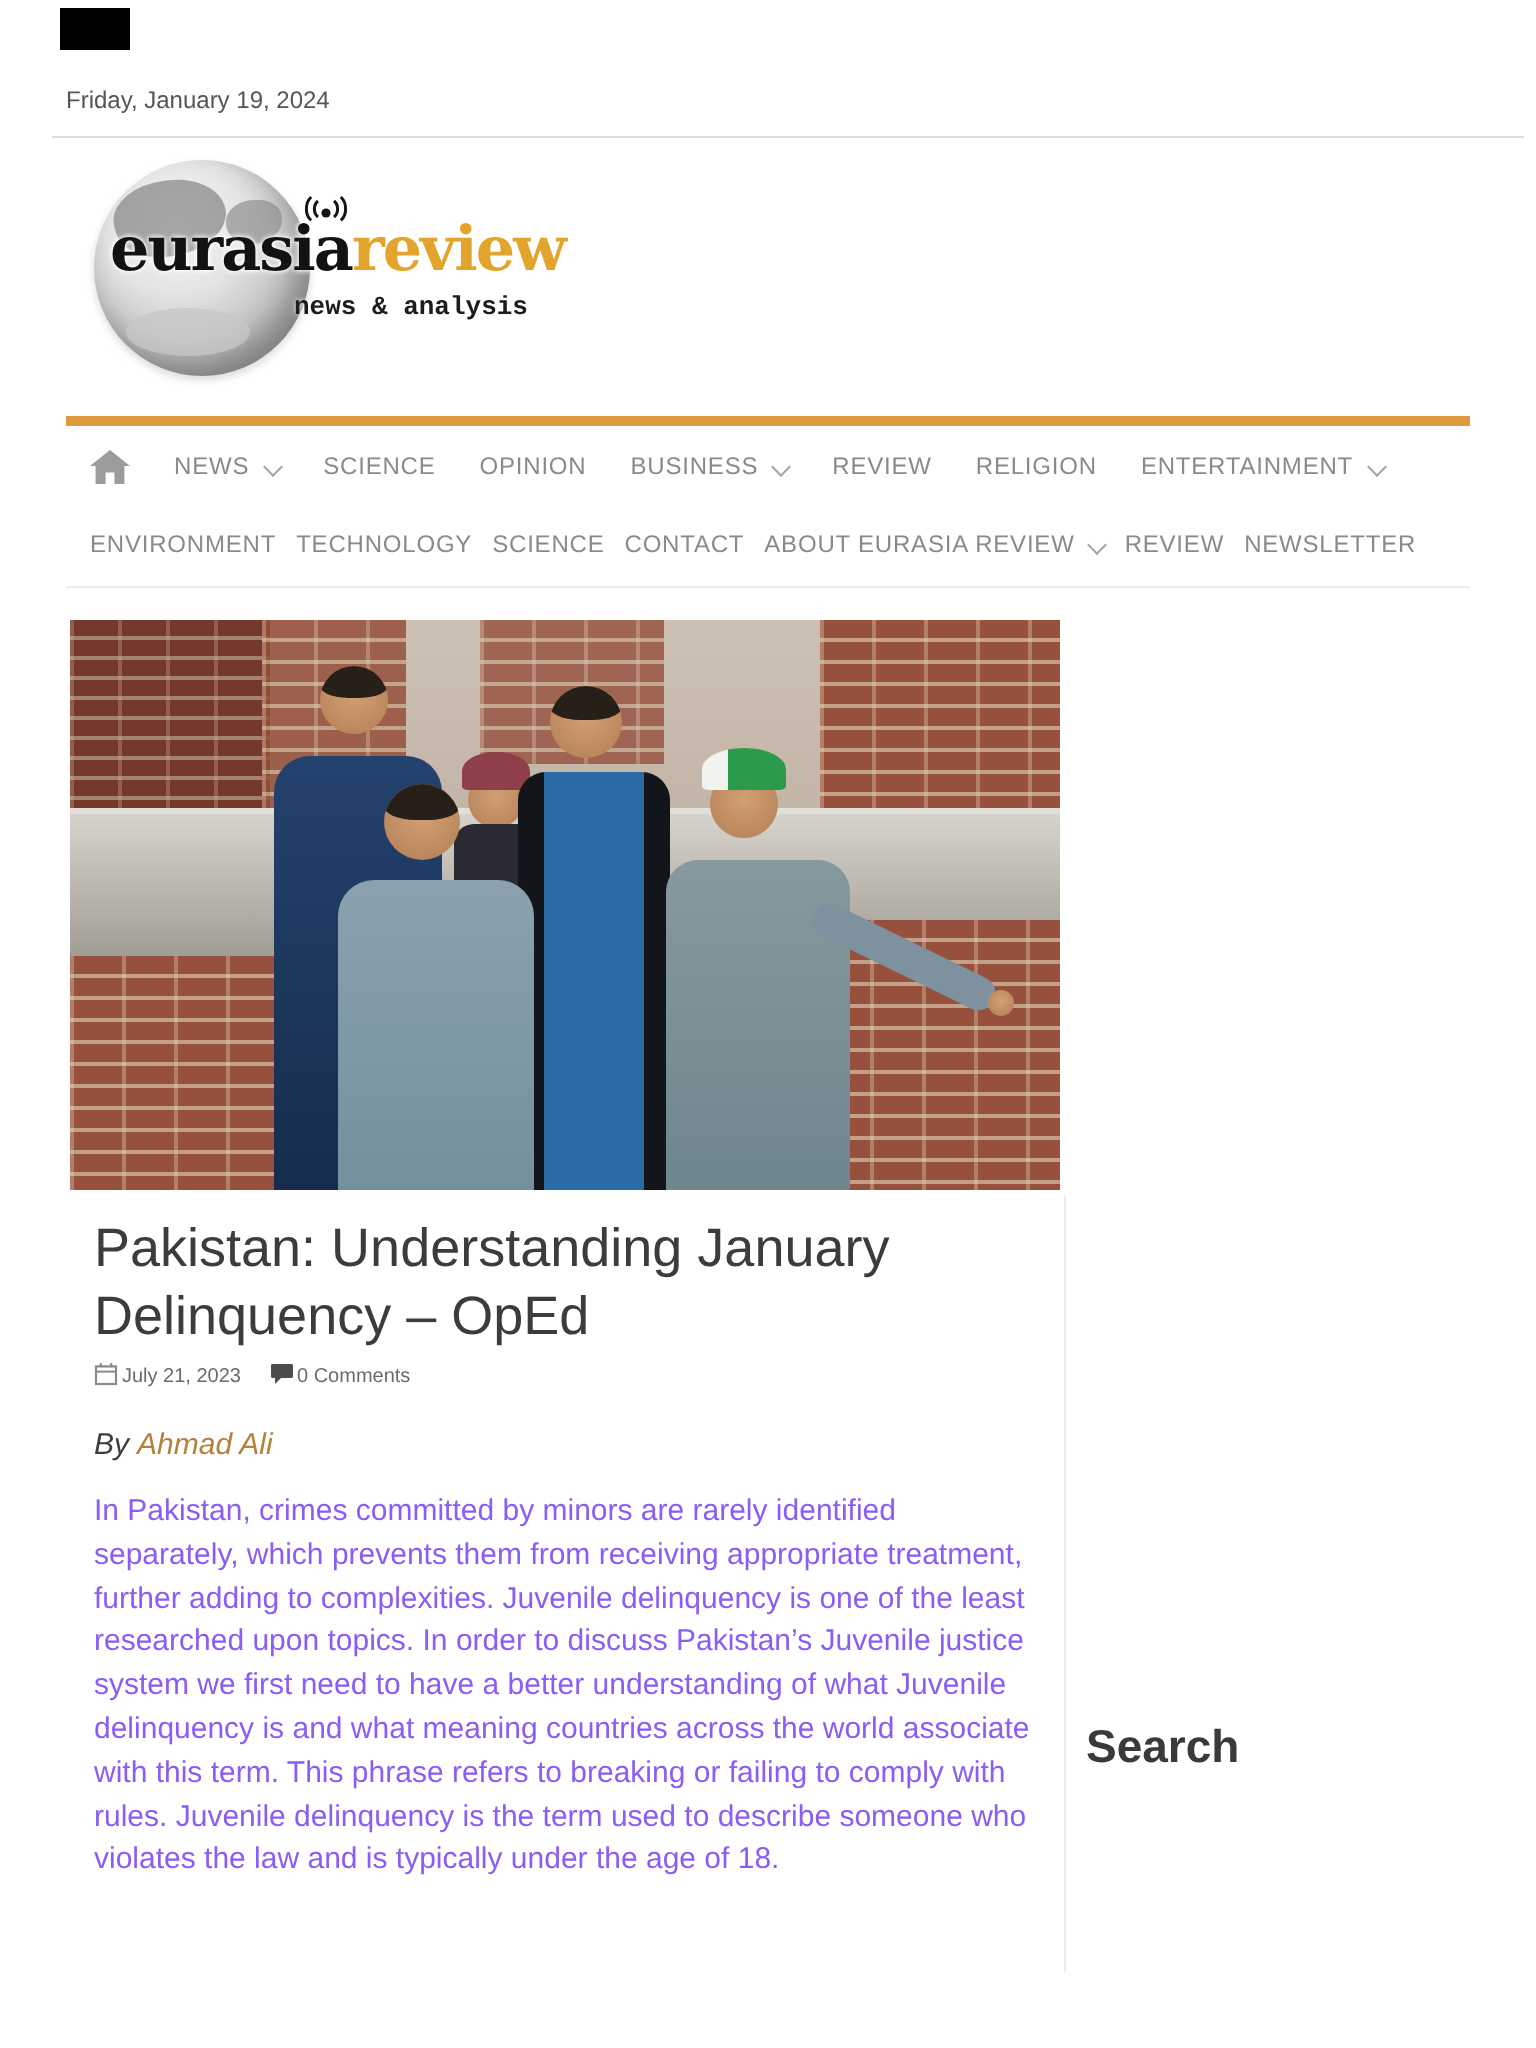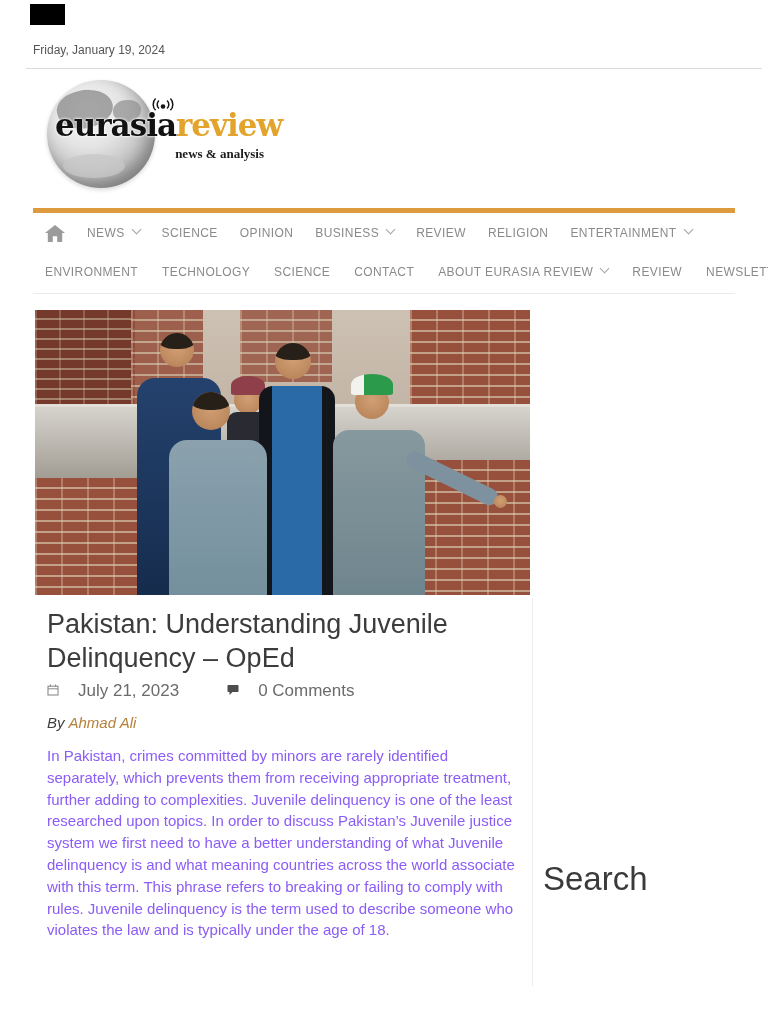--- a/index.html
+++ b/index.html
@@ -21,31 +21,31 @@
   .globe .land2{position:absolute;left:66px;top:20px;width:28px;height:22px;background:#8f8f8f;
                 border-radius:55% 45% 60% 50%;opacity:.7;}
   .globe .land3{position:absolute;left:16px;top:74px;width:62px;height:24px;background:#c7c7c7;
                 border-radius:50%;opacity:.75;}
   .brand{position:absolute;left:8px;top:30px;white-space:nowrap;
          font-family:"DejaVu Serif","Liberation Serif",serif;font-weight:bold;
          font-size:31px;letter-spacing:-1px;line-height:1;}
   .brand .b1{color:#121212;text-shadow:0 0 3px #fff,0 0 2px #fff;}
   .brand .b2{color:#e2a42c;}
   .tagline{position:absolute;left:85px;top:66px;width:132px;text-align:right;
-           font-family:Liberation Serif, serif;font-weight:bold;
+           font-family:Liberation Mono, monospace;font-weight:bold;
            font-size:13px;color:#1c1c1c;text-shadow:0 0 2px #fff;}
   .signal{position:absolute;left:104px;top:17px;}
 
   
   .nav{position:absolute;left:33px;top:208px;width:702px;background:#fff;
        border-top:5px solid #DD9A3E;border-bottom:1px solid #eaeaea;}
   .nav-row{display:flex;align-items:center;padding-left:12px;}
   .nav-row.r1{height:40px;column-gap:22px;}
-  .nav-row.r2{height:37px;column-gap:24px;padding-bottom:3px;}
-  .nav-item{display:flex;align-items:flex-start;font-size:12px;letter-spacing:.4px;color:#8a8a8a;cursor:pointer;}
+  .nav-row.r2{height:37px;column-gap:10px;padding-bottom:3px;}
+  .nav-item{display:flex;align-items:flex-end;font-size:12px;letter-spacing:.4px;color:#8a8a8a;cursor:pointer;}
   .nav-label{white-space:nowrap;}
   .chev{width:6px;height:6px;border-right:1.5px solid #a5a5a5;border-bottom:1.5px solid #a5a5a5;
         transform:rotate(45deg);display:inline-block;margin-left:8px;margin-bottom:3px;}
   .home-ic{display:inline-flex;align-items:center;}
 
   
   .photo{position:absolute;left:35px;top:310px;width:495px;height:285px;overflow:hidden;
          background:linear-gradient(180deg,#cdc1b3 0%,#bcae9f 55%,#a89a8a 100%);}
   .brick{background:
       repeating-linear-gradient(90deg, rgba(232,210,190,.35) 0 2px, rgba(0,0,0,0) 2px 26px),
@@ -57,29 +57,29 @@
   .ledge{background:linear-gradient(180deg,#d6d3cd 0%,#b7b3ab 55%,#9d988e 100%);border-top:3px solid #e2dfd9;}
   .head{position:absolute;border-radius:50%;background:radial-gradient(circle at 50% 42%,#d2a075 0%,#b98459 80%);overflow:hidden;}
   .head .hair{position:absolute;left:-1px;right:-1px;top:-2px;height:52%;background:#262019;
               border-radius:50% 50% 42% 42%;}
   .cap{position:absolute;border-radius:55% 55% 10% 10%;}
   .torso{position:absolute;}
 
   .a-title{position:absolute;left:47px;top:607px;width:474px;margin:0;
            font-size:27px;line-height:34px;font-weight:400;color:#3c3c3c;}
   .a-meta{position:absolute;left:47px;top:681px;display:flex;align-items:center;
-          font-size:17px;color:#6b6b6b;column-gap:19px;}
+          font-size:10px;color:#6b6b6b;column-gap:2px;}
   .a-meta .sp{width:10px;}
   .byline{position:absolute;left:47px;top:714px;font-size:15px;color:#3d3d3d;font-style:italic;}
   .byline a{color:#b5813a;text-decoration:none;margin-left:4px;}
   .a-body{position:absolute;left:47px;top:745px;width:472px;margin:0;
           font-size:15px;line-height:21.8px;color:#8b5cf6;}
 
   .divider{position:absolute;left:532px;top:598px;height:388px;width:0;border-left:1px solid #ececec;}
-  .search-h{position:absolute;left:543px;top:860px;margin:0;font-size:33px;font-weight:400;color:#3a3a3a;}
+  .search-h{position:absolute;left:543px;top:860px;margin:0;font-size:23px;font-weight:700;color:#3a3a3a;}
 </style>
 </head>
 <body>
 
 <div class="page">
 
   <div class="top-black"></div>
   <div class="top-date">Friday, January 19, 2024</div>
   <div class="header-rule"></div>
 
@@ -190,21 +190,21 @@
       </div>
     <div class="torso" style="left:134px;top:130px;width:98px;height:155px;border-radius:18px 18px 0 0;background:linear-gradient(180deg,#8ba1ae,#74909d);z-index:3;"></div>
 
     <div class="cap" style="left:316px;top:64px;width:42px;height:21px;background:linear-gradient(90deg,#f2f2ee 0 13px,#2c9a4b 13px);z-index:2;"></div>
     <div class="head" style="left:320px;top:75px;width:34px;height:34px;z-index:1;"></div>
     <div class="torso" style="left:298px;top:120px;width:92px;height:165px;border-radius:16px 16px 0 0;background:linear-gradient(180deg,#86999f,#6f858d);z-index:2;"></div>
     <div class="torso" style="left:372px;top:138px;width:100px;height:17px;border-radius:9px;background:#7d929e;transform:rotate(26deg);transform-origin:left center;z-index:2;"></div>
     <div class="head" style="left:459px;top:185px;width:13px;height:13px;z-index:2;"></div>
   </div>
 
-  <h1 class="a-title">Pakistan: Understanding Juvenile Delinquency – OpEd</h1>
+  <h1 class="a-title">Pakistan: Understanding January Delinquency – OpEd</h1>
 
   <div class="a-meta">
     <span>
       <svg width="12" height="12" viewBox="0 0 12 12">
         <rect x="1" y="2.2" width="10" height="8.8" fill="none" stroke="#8a8a8a" stroke-width="1.1"></rect>
         <line x1="1" y1="4.8" x2="11" y2="4.8" stroke="#8a8a8a" stroke-width="1"></line>
         <line x1="3.4" y1="0.6" x2="3.4" y2="2.6" stroke="#8a8a8a" stroke-width="1.1"></line>
         <line x1="8.6" y1="0.6" x2="8.6" y2="2.6" stroke="#8a8a8a" stroke-width="1.1"></line>
       </svg>
     </span>

